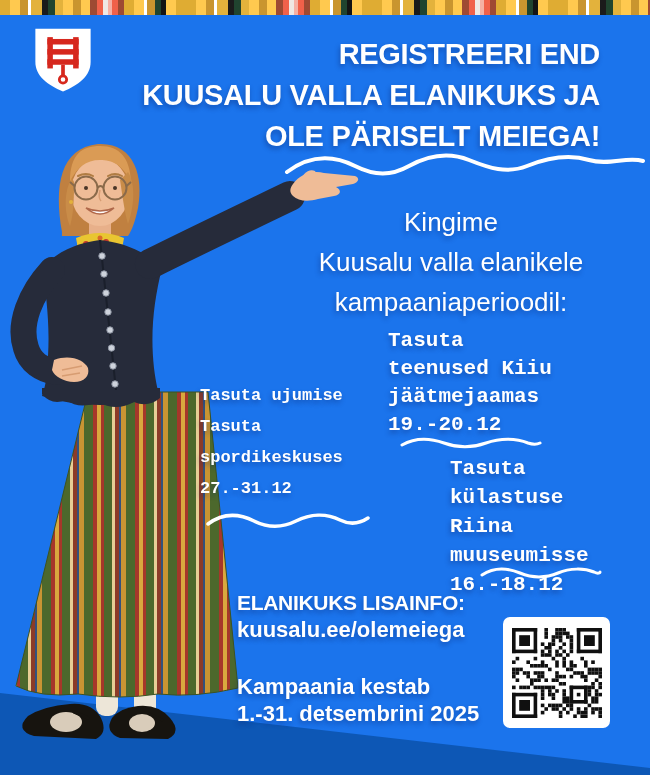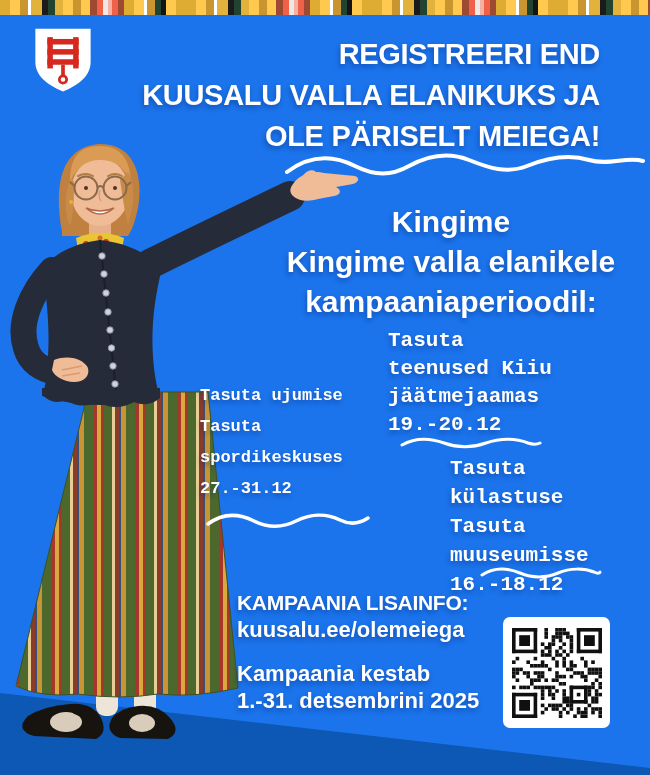--- a/index.html
+++ b/index.html
@@ -21,30 +21,30 @@
       #C9952F 147px 155px,#20442F 155px 161px,#141414 161px 166px,#FFC94F 166px 176px,
       #DFAC33 176px 186px);
   }
   .footer-band{
     left:0;top:0;width:650px;height:775px;background:#0D57B5;
     clip-path:polygon(0 693px,650px 768px,650px 775px,0 775px);
   }
   .shadowed{text-shadow:-1px 3px 5px rgba(12,40,115,.45);}
   .headline{right:50px;top:34px;text-align:right;font-weight:bold;
     font-size:29px;line-height:41px;letter-spacing:-.3px;}
-  .intro{left:270px;top:202px;width:362px;text-align:center;font-weight:bold;
-    font-size:30px;line-height:40px;}
+  .intro{left:270px;top:202px;width:362px;text-align:center;font-weight:normal;
+    font-size:26px;line-height:40px;}
   .offer{text-align:left;font-weight:bold;font-family:Liberation Mono, monospace;}
   .offer-1{left:200px;top:380px;width:172px;font-size:17px;line-height:31px;}
   .offer-2{left:388px;top:327px;width:170px;font-size:21px;line-height:28px;}
   .offer-3{left:450px;top:454px;width:175px;font-size:21px;line-height:29px;}
   .info{left:237px;top:589px;font-weight:bold;font-size:22px;line-height:27px;}
   .info .heading{font-size:21px;letter-spacing:-.3px;}
   .info p{margin:0;}
-  .info .second{margin-top:17px;}
+  .info .second{margin-top:30px;}
   .caption{left:103px;top:748px;width:240px;text-align:center;
     font-weight:bold;font-size:11px;letter-spacing:-.2px;}
   .qr-box{left:503px;top:617px;width:107px;height:111px;background:#fff;
     border-radius:7px;display:flex;align-items:center;justify-content:center;}
   svg{display:block;}
 </style>
 </head>
 <body>
 
 <div class="poster">
@@ -148,21 +148,21 @@
         <circle cx="108" cy="180" r="3.2"></circle>
       <circle cx="110" cy="198" r="3.2"></circle>
         <circle cx="111.5" cy="216" r="3.2"></circle>
       <circle cx="113" cy="234" r="3.2"></circle>
         <circle cx="115" cy="252" r="3.2"></circle>
     </g>
   </svg>
 
   <div class="abs intro shadowed">
     <div>Kingime</div>
-    <div>Kingime valla elanikele</div>
+    <div>Kuusalu valla elanikele</div>
     <div>kampaaniaperioodil:</div>
   </div>
 
   <div class="abs offer offer-1 shadowed">
     <div>Tasuta ujumise</div>
     <div>Tasuta</div>
     <div>spordikeskuses</div>
     <div>27.-31.12</div>
   </div>
   <svg class="abs" style="left:204px;top:508px" width="168" height="24" viewBox="0 0 168 24">
@@ -174,30 +174,30 @@
     <div>teenused Kiiu</div>
     <div>jäätmejaamas</div>
     <div>19.-20.12</div>
   </div>
   <svg class="abs" style="left:398px;top:434px" width="146" height="16" viewBox="0 0 146 16">
     <path d="M4,11 C18,3 32,4 46,9 C60,14 74,14 88,9 C102,4 118,4 130,9 C136,11 140,10 142,9" stroke="#FFFFFF" stroke-width="3" fill="none" stroke-linecap="round"></path>
   </svg>
 
   <div class="abs offer offer-3 shadowed">
     <div>Tasuta</div>
-    <div>külastuse Tasuta</div>
+    <div>külastuse Riina</div>
     <div>muuseumisse</div>
     <div>16.-18.12</div>
   </div>
   <svg class="abs" style="left:478px;top:563px" width="126" height="17" viewBox="0 0 126 17">
     <path d="M4,12 C16,4 30,5 42,10 C54,15 68,15 80,10 C92,5 106,5 116,9 C120,11 122,10 122,9" stroke="#FFFFFF" stroke-width="3" fill="none" stroke-linecap="round"></path>
   </svg>
 
   <div class="abs info shadowed">
-    <p class="heading">KAMPAANIA LISAINFO:</p>
+    <p class="heading">ELANIKUKS LISAINFO:</p>
     <p>kuusalu.ee/olemeiega</p>
     <p class="second">Kampaania kestab</p>
     <p>1.-31. detsembrini 2025</p>
   </div>
 
   <div class="abs qr-box">
     <svg width="90" height="90" viewBox="0 0 90 90">
         <rect x="32.4" y="0" width="3.6" height="3.6" fill="#101010"></rect>
         <rect x="43.2" y="0" width="3.6" height="3.6" fill="#101010"></rect>
         <rect x="46.800000000000004" y="0" width="3.6" height="3.6" fill="#101010"></rect>

